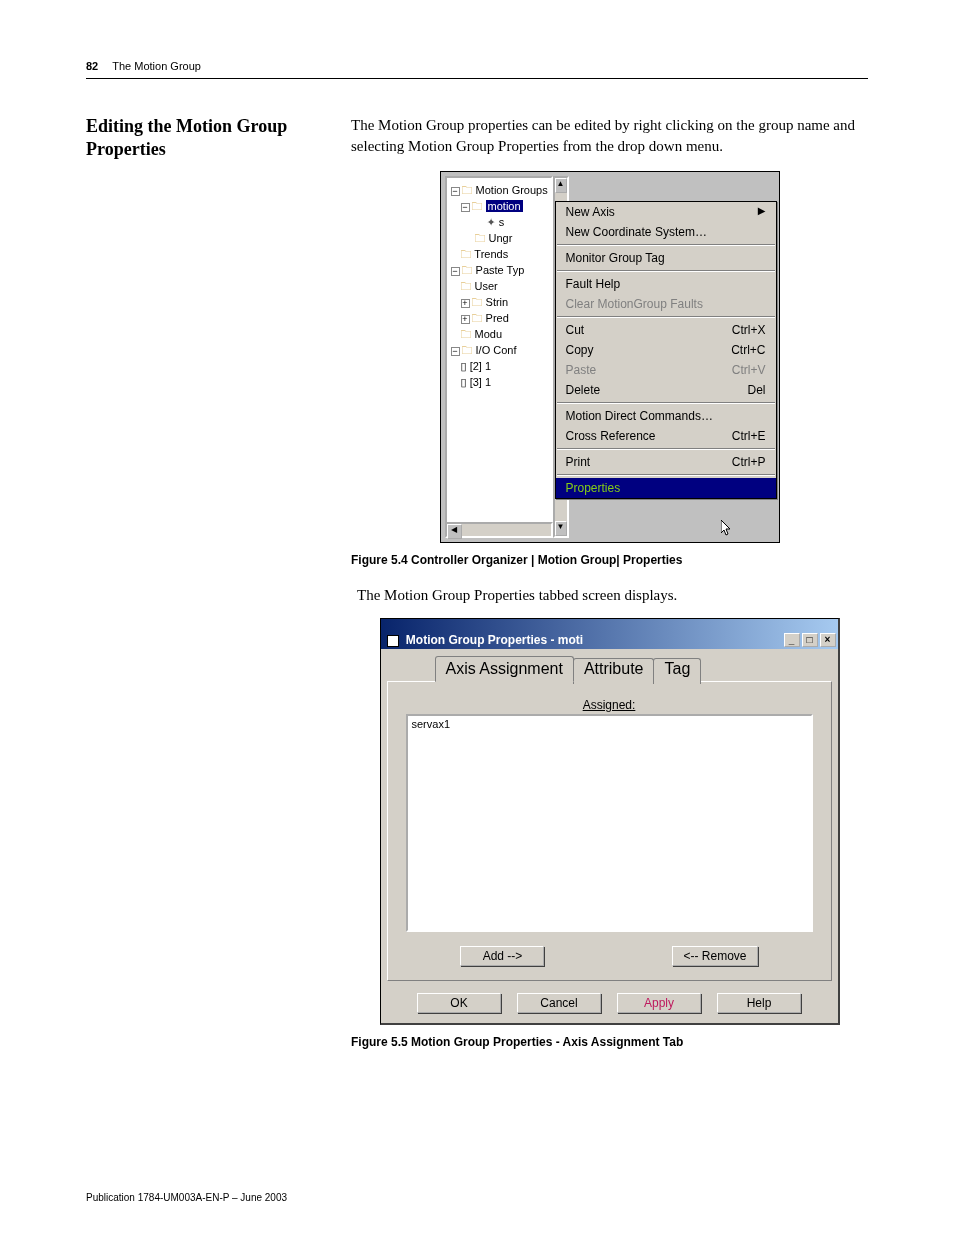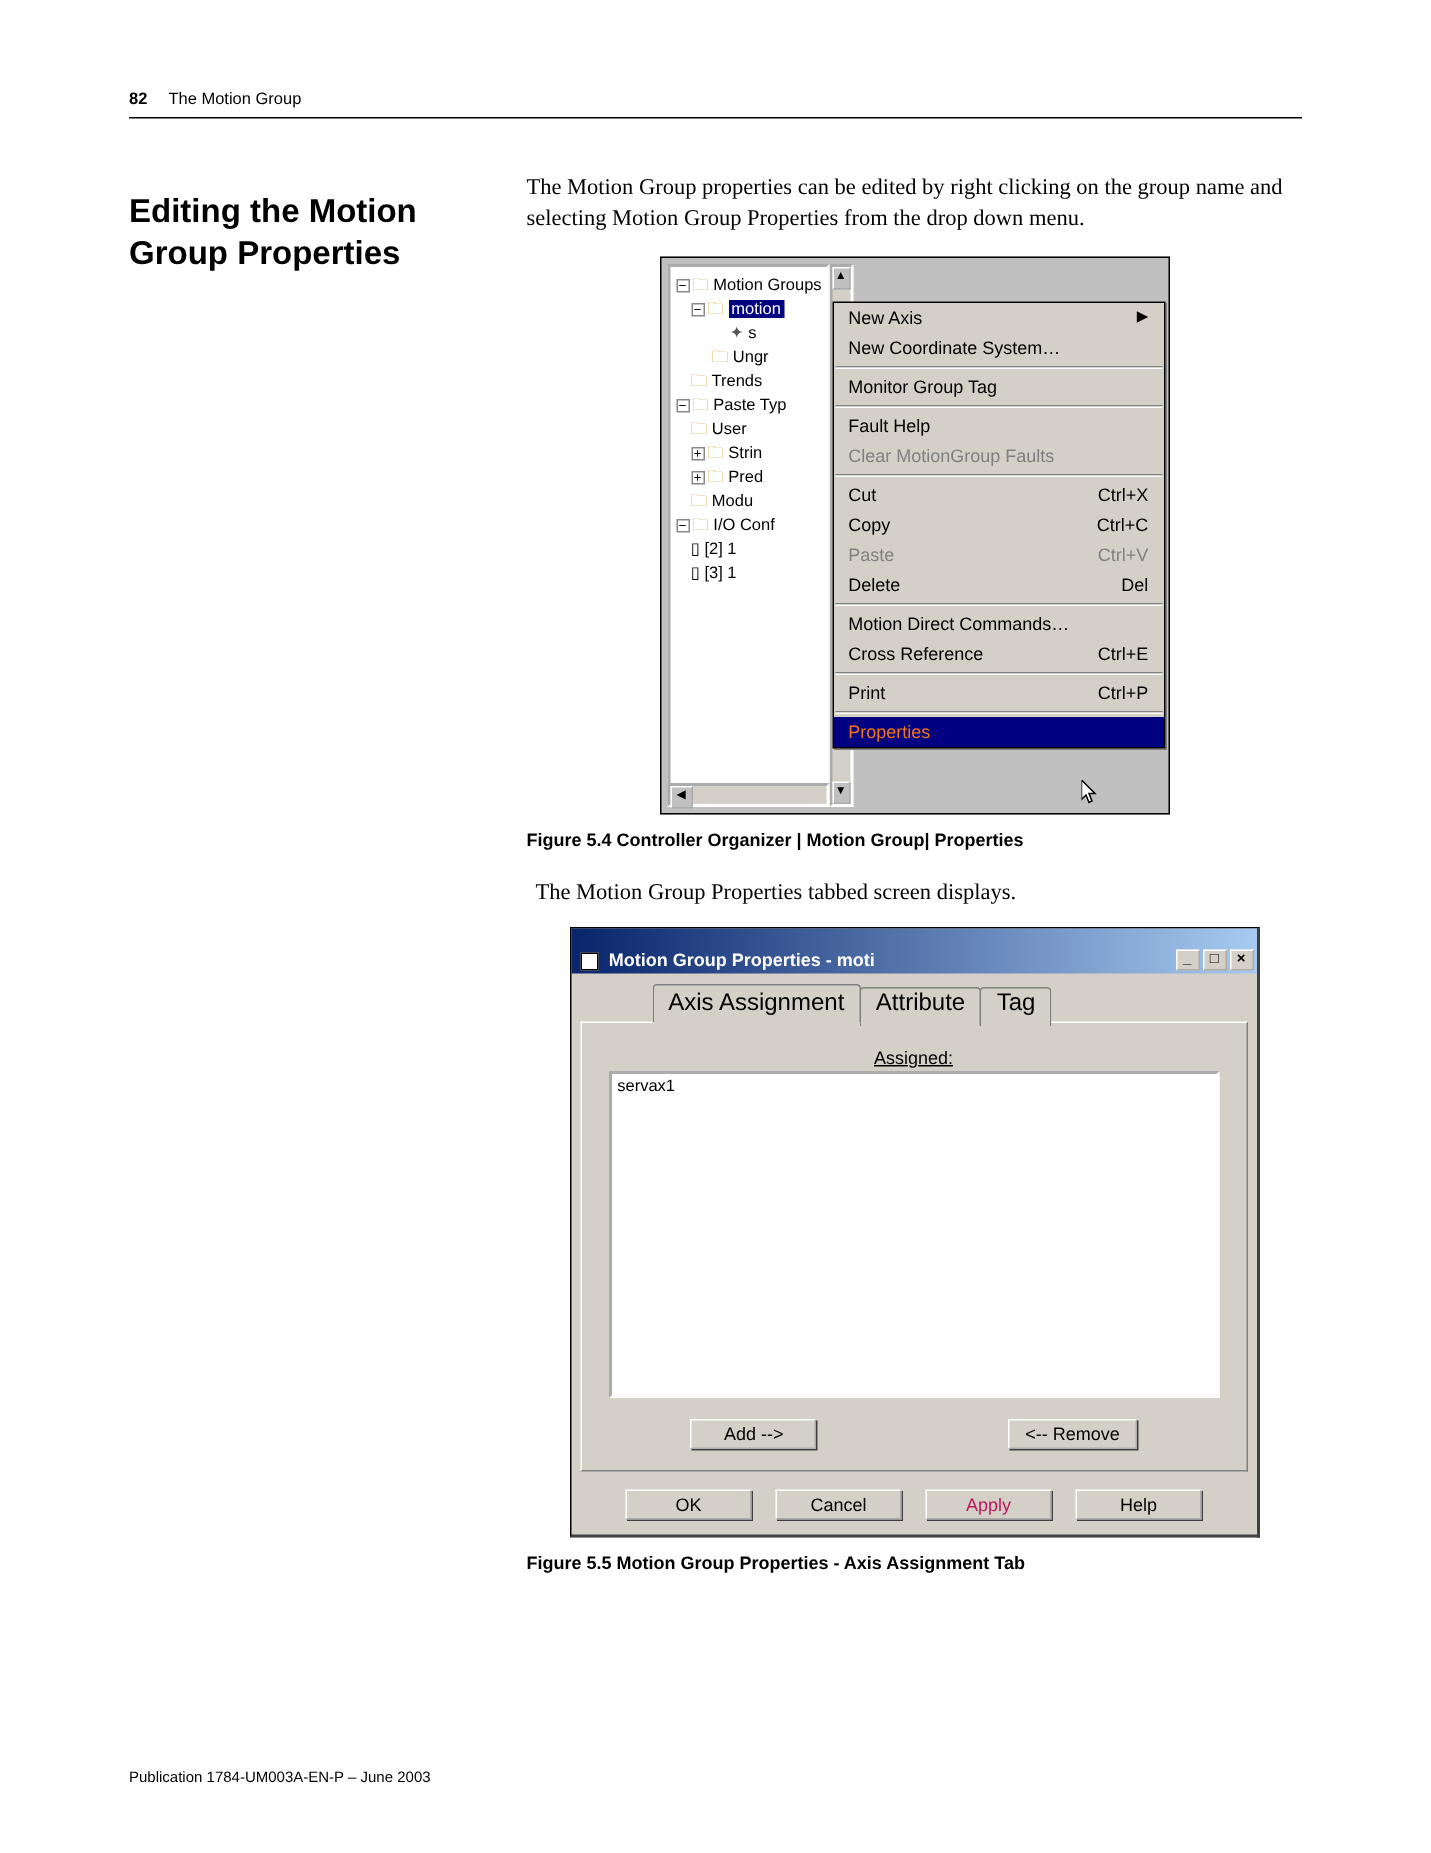--- a/index.html
+++ b/index.html
@@ -21,25 +21,24 @@
     margin-bottom: 6px;
   }
   .header-row .pageno { font-weight: bold; }
   .hr { border: none; border-top: 1.5px solid #000; margin-bottom: 36px; }
 
   .two-col { display: flex; gap: 30px; }
   .left-col { width: 235px; flex-shrink: 0; }
   .right-col { flex: 1; }
 
   .section-title {
-    font-family: Liberation Sans, sans-serif;
+    font-family: Liberation Serif, serif;
     font-weight: bold;
-    font-size: 22px;
+    font-size: 18px;
     line-height: 1.25;
-    margin-top: 12px;
   }
   .body-text {
     font-size: 15px;
     line-height: 1.4;
   }
 
   
   .fig1 {
     margin: 14px auto 10px auto;
     width: 340px;
@@ -88,21 +87,21 @@
     box-shadow: 1px 1px 0 #808080;
   }
   .ctx-item {
     display: flex;
     justify-content: space-between;
     padding: 3px 10px;
     font-size: 12px;
   }
   .ctx-item.disabled { color: #808080; }
   .ctx-sep { border-top: 1px solid #808080; border-bottom: 1px solid #fff; margin: 2px 1px; }
-  .ctx-item.highlight { background: #000080; color: #f97316; }
+  .ctx-item.highlight { background: #000080; color: #84cc16; }
   .arrow { font-size: 10px; }
 
   .tree-scroll-bottom {
     position: absolute; left: 4px; bottom: 4px; width: 108px; height: 16px;
     background: #d4d0c8; border: 2px inset #fff;
     display: flex; justify-content: space-between;
   }
 
   .fig-caption {
     font-family: Arial, Helvetica, sans-serif;
@@ -190,21 +189,21 @@
   .dialog-btns {
     display: flex;
     justify-content: center;
     gap: 16px;
     padding: 6px 10px 10px 10px;
   }
 
   .footer {
     position: absolute;
     left: 86px;
-    bottom: 44px;
+    bottom: 32px;
     font-family: Arial, Helvetica, sans-serif;
     font-size: 10px;
   }
 
   .cursor {
     position: absolute;
     width: 12px; height: 18px;
     pointer-events: none;
   }
 </style>

